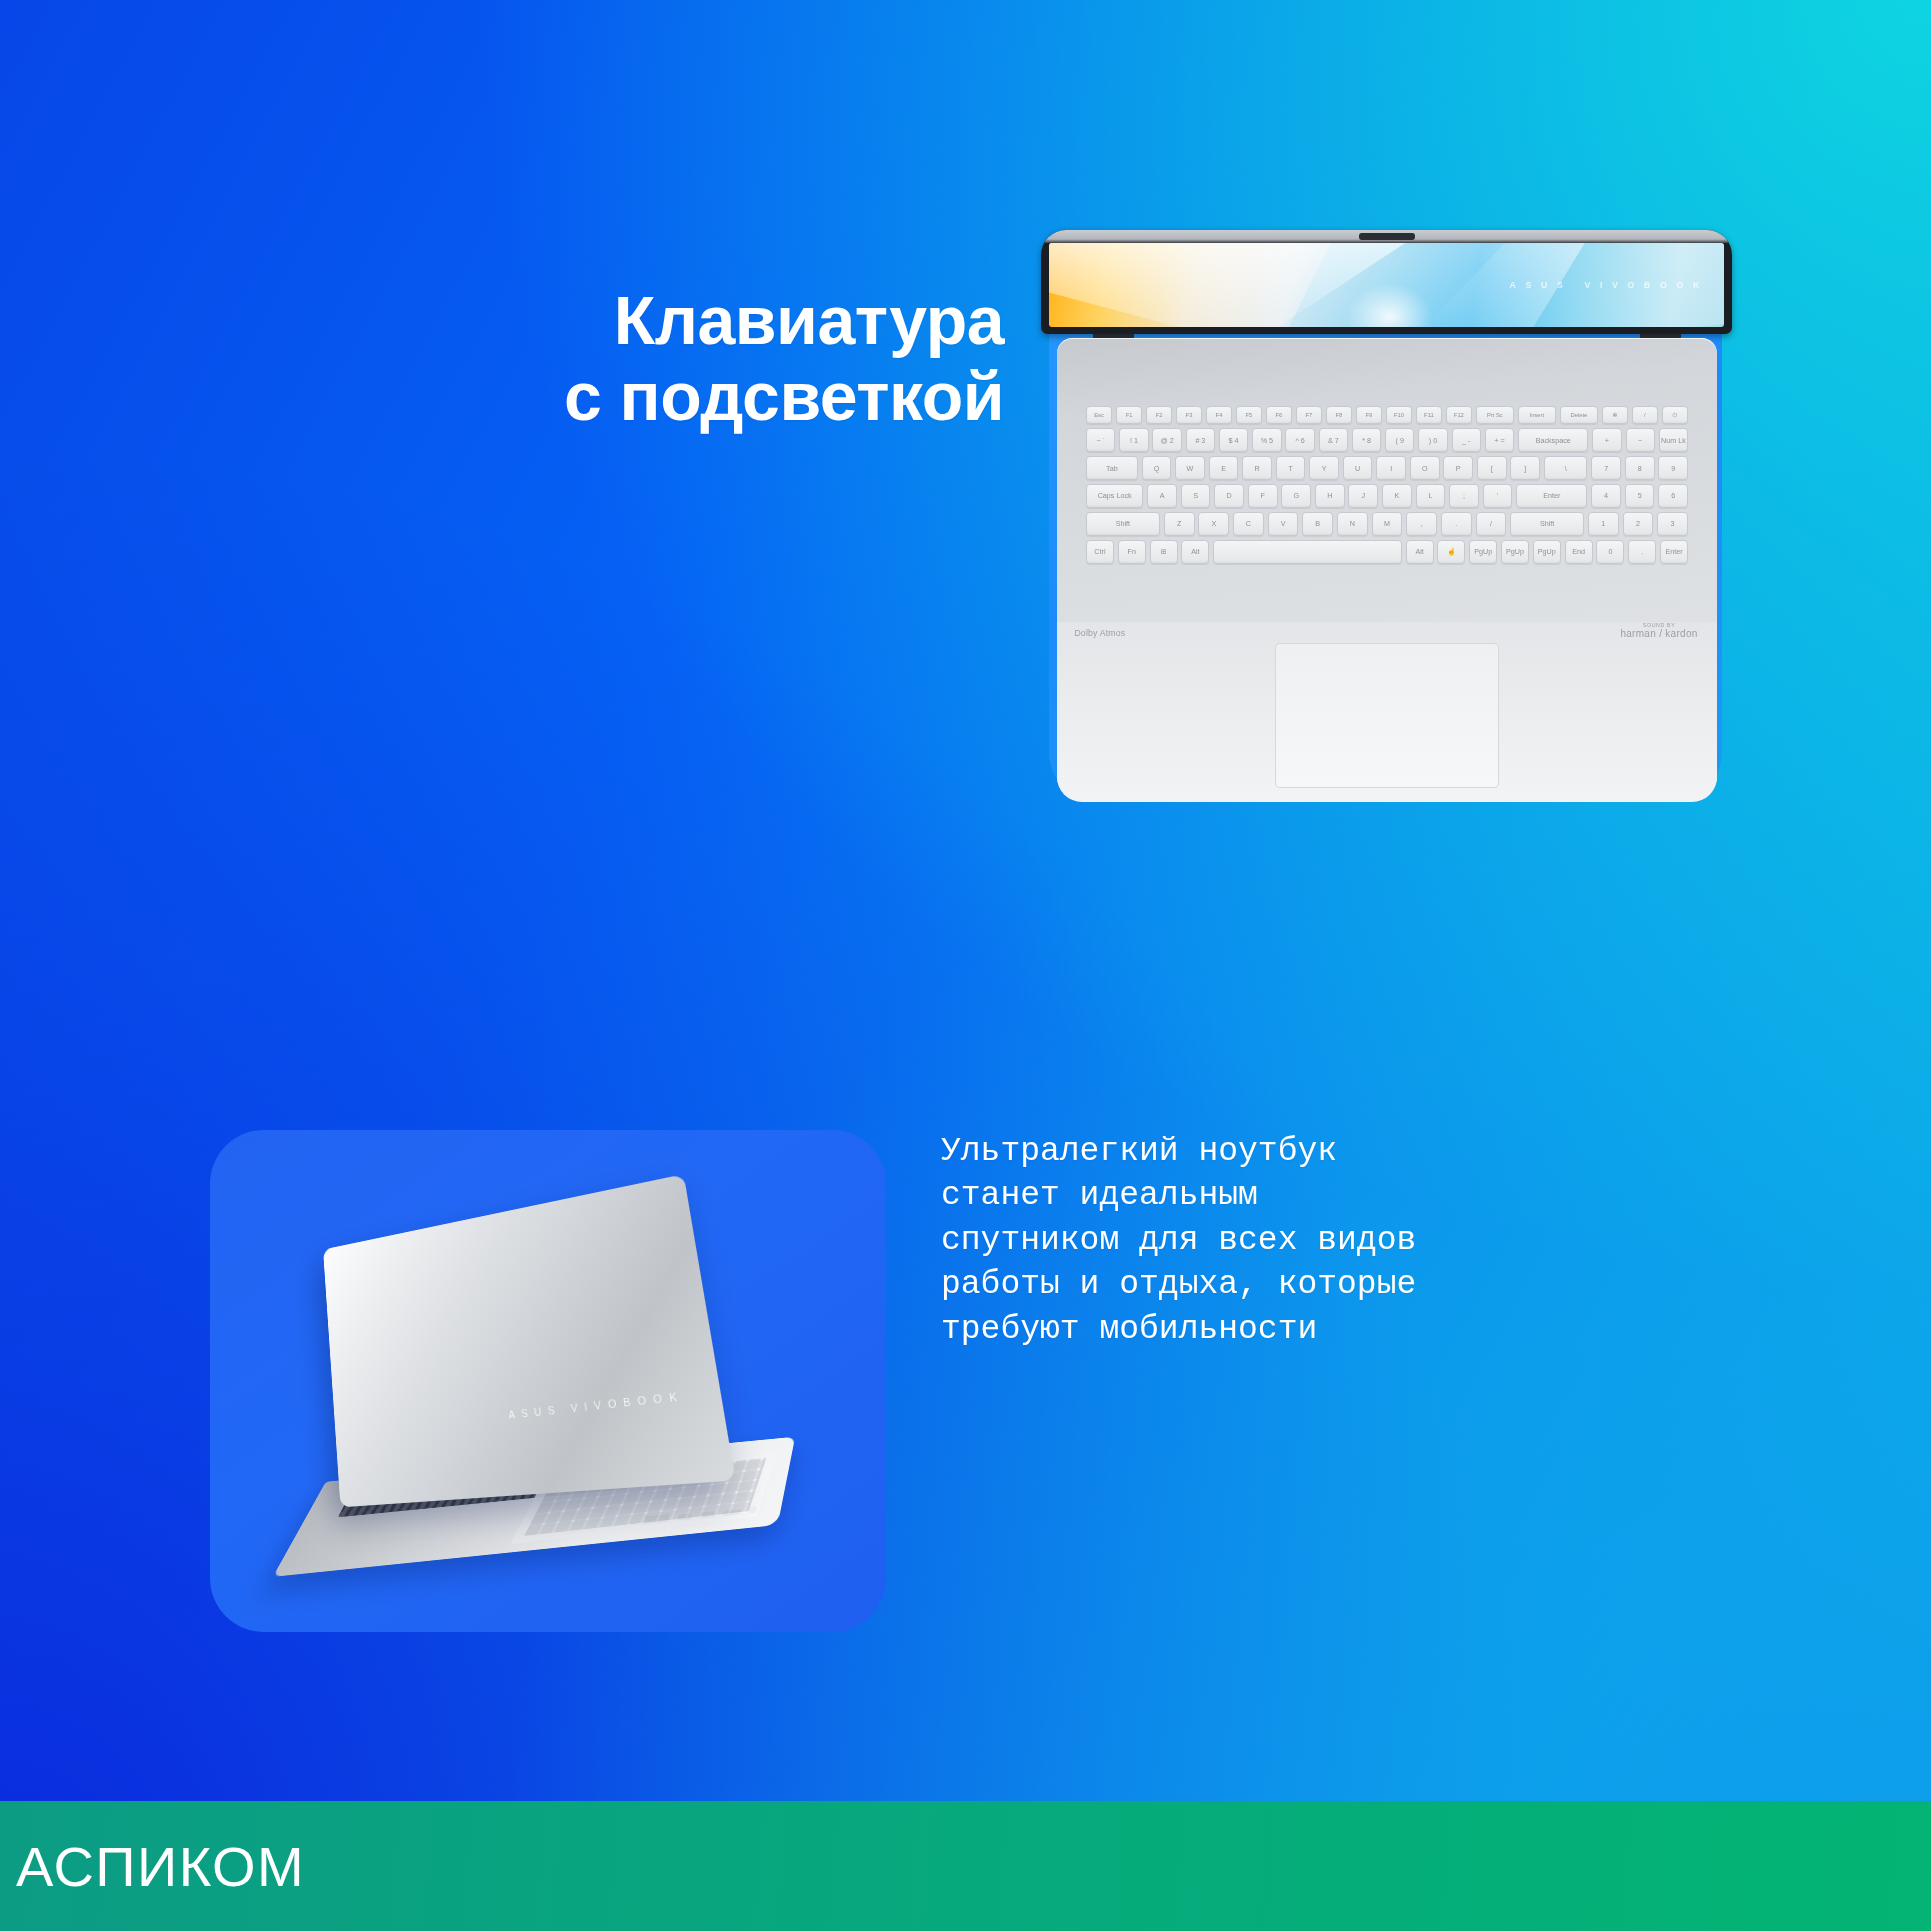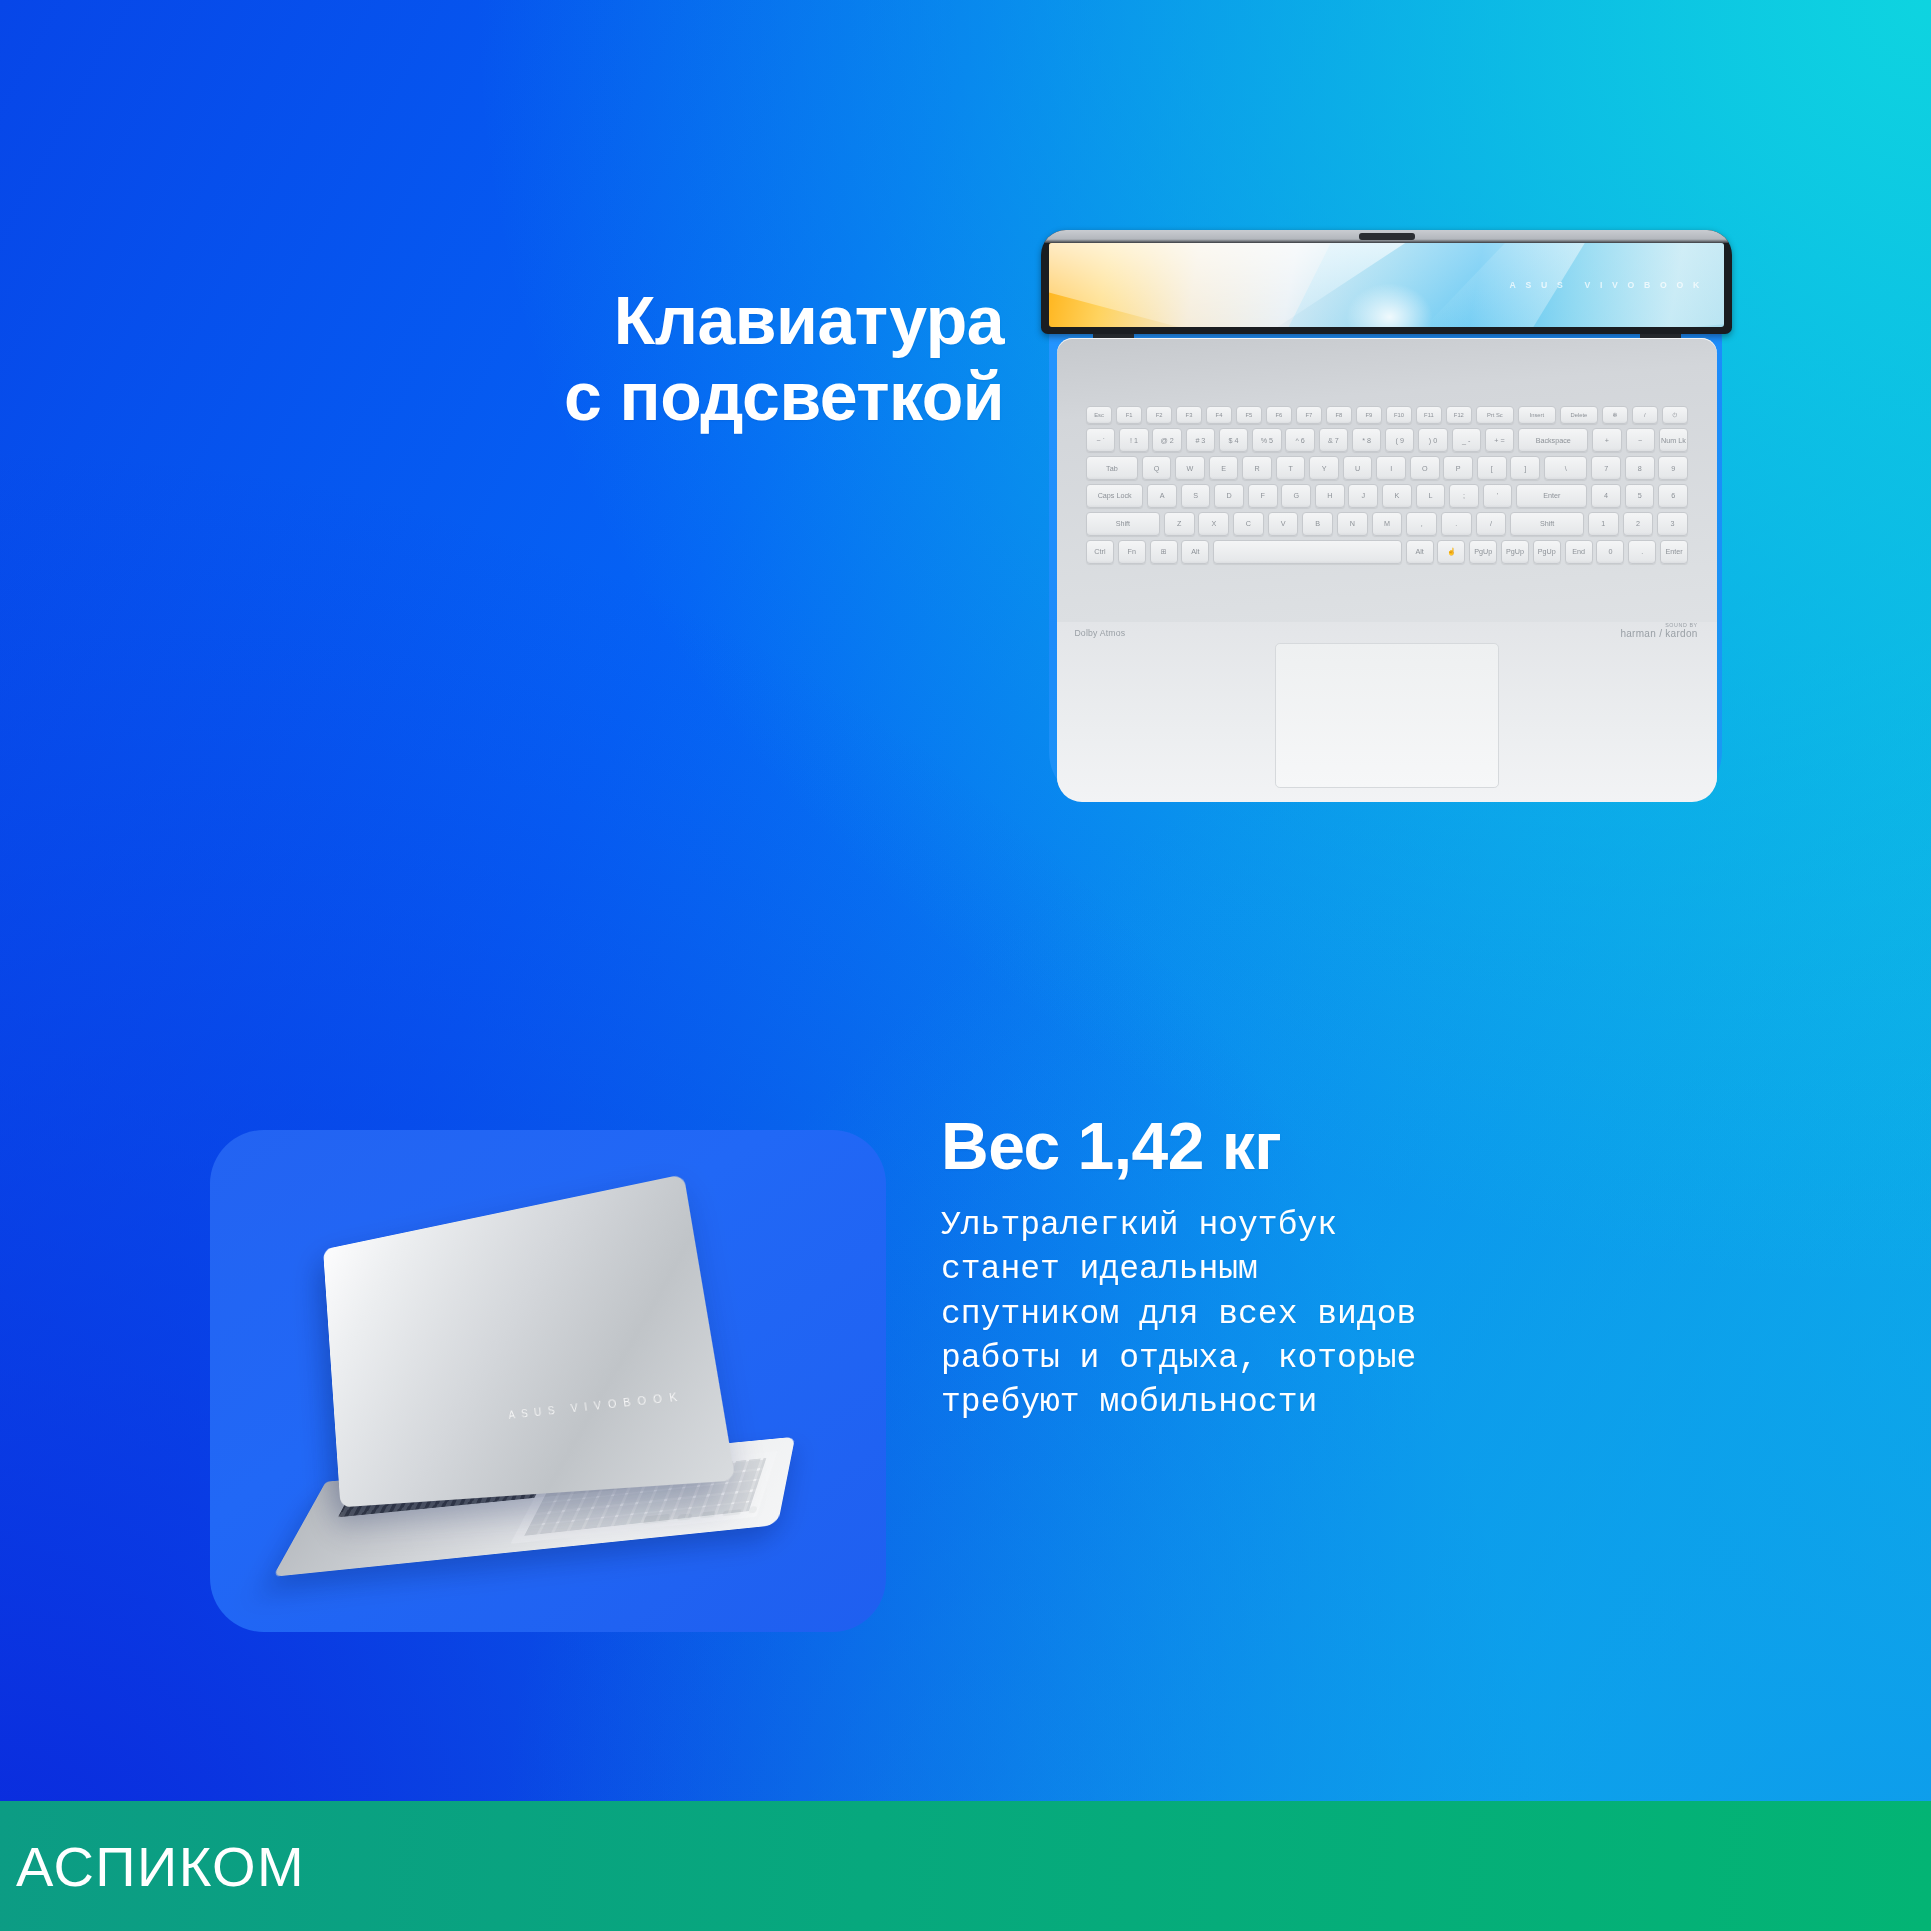--- a/index.html
+++ b/index.html
@@ -185,21 +185,21 @@
     width:224px; height:145px;
     background:linear-gradient(180deg,#eef0f1 0%,#f6f7f8 100%);
     border:1px solid #d6d9dc; border-radius:4.8px;
   }
   .brand-l {
     position:absolute; left:17.4px; top:5.8px;
     font-size:8.7px; color:#9aa0a6; letter-spacing:0.2px; white-space:nowrap;
   }
   .brand-r {
     position:absolute; right:19.3px; top:0px;
-    text-align:right; color:#9aa0a6; line-height:1.15; white-space:nowrap;
+    text-align:center; color:#9aa0a6; line-height:1.15; white-space:nowrap;
   }
   .brand-r .sm { font-size:5.3px; letter-spacing:0.6px; }
   .brand-r .bg2 { font-size:10px; letter-spacing:0.3px; }
 
   
   .laptop-rear { position:absolute; left:0; top:0; width:676px; height:502px; }
   .rear-lid {
     position:absolute; left:85px; top:75px;
     width:415px; height:290px;
     background:linear-gradient(128deg,#fdfdfe 0%,#eceef0 18%,#d4d7db 48%,#c0c4c8 72%,#d9dcdf 100%);
@@ -460,21 +460,20 @@
       </div>
 
       <div class="rear-lid">
         <div class="rear-logo">ASUS VIVOBOOK</div>
       </div>
 
     </div>
   </div>
 
   <div class="block" id="weight-text">
-    <div class="headline">Вес 1,42 кг</div>
     <div class="body-copy">Ультралегкий ноутбук
 станет идеальным
 спутником для всех видов
 работы и отдыха, которые
 требуют мобильности</div>
   </div>
 
   <div id="footer">
     <div class="brand">АСПИКОМ</div>
   </div>

